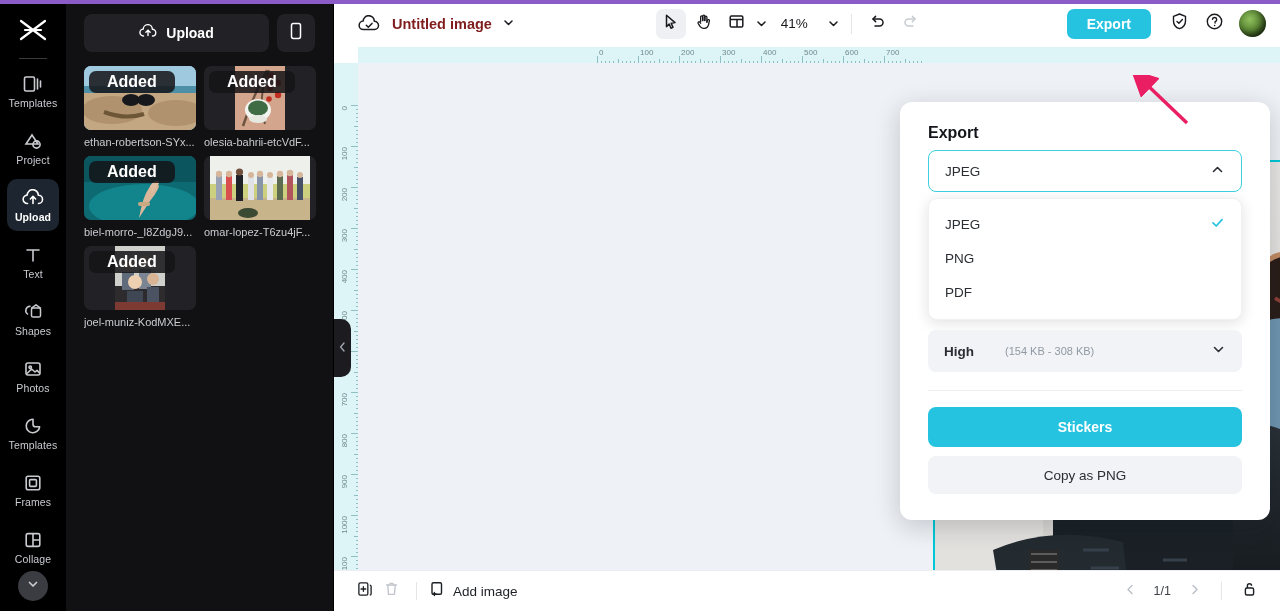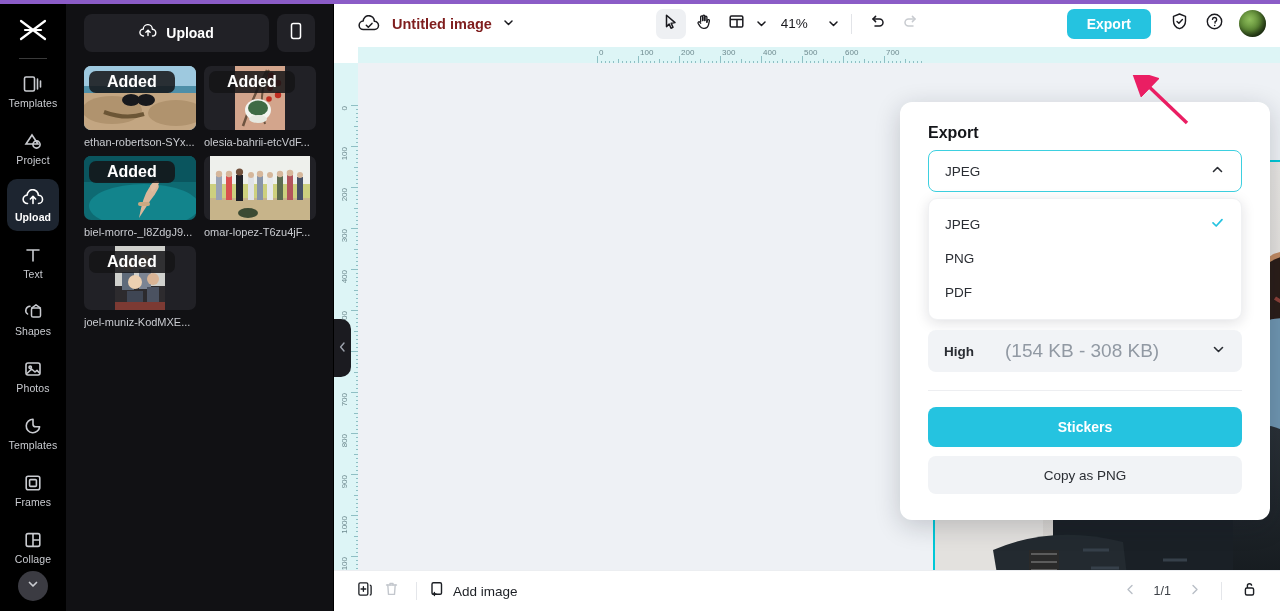--- a/index.html
+++ b/index.html
@@ -183,21 +183,21 @@
   .option {
     height: 34px; display: flex; align-items: center; padding: 0 16px;
     font-size: 13.5px; color: #2a2d33; cursor: pointer;
   }
   .option .chk { margin-left: auto; }
   .quality-box {
     margin-top: 10px; height: 42px; background: #f1f3f6; border-radius: 8px;
     display: flex; align-items: center; padding: 0 16px; cursor: pointer; gap: 26px;
   }
   .quality-box .q1 { font-size: 13.5px; color: #2a2d33; font-weight: bold; }
-  .quality-box .q2 { font-size: 19px; color: #9199a3; margin-left: 5px; flex: 1; }
+  .quality-box .q2 { font-size: 11px; color: #9199a3; margin-left: 5px; flex: 1; }
   .pop-div { height: 1px; background: #edeef1; margin: 18px 0 16px; }
   .dl-btn {
     width: 100%; height: 40px; background: #25c3e0; color: #fff; border: none;
     border-radius: 8px; font-size: 14px; font-weight: bold; cursor: pointer;
   }
   .copy-btn {
     width: 100%; height: 38px; background: #f1f3f6; color: #2a2d33; border: none;
     border-radius: 8px; font-size: 13.5px; margin-top: 9px; cursor: pointer;
   }
 

